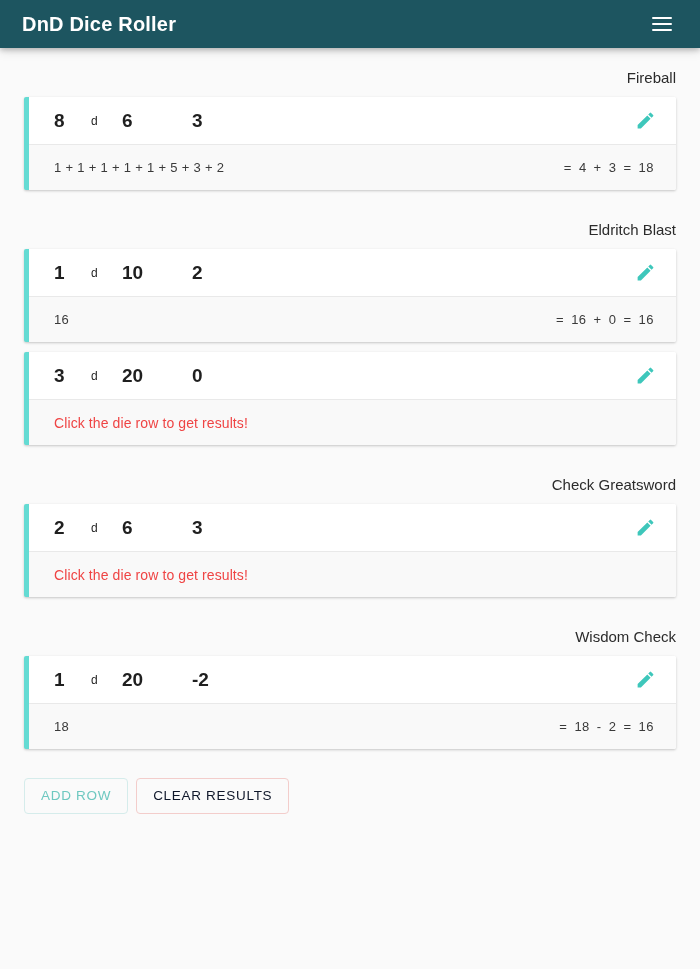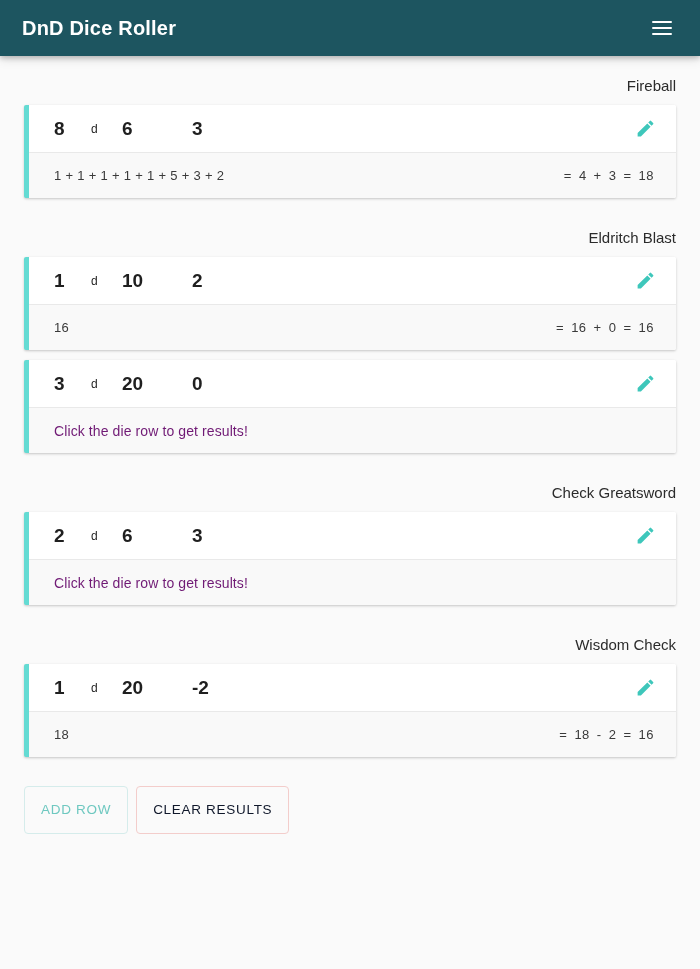--- a/index.html
+++ b/index.html
@@ -8,21 +8,21 @@
     margin: 0; padding: 0;
     width: 700px; height: 969px;
     background: #fafafa;
     font-family: "Liberation Sans", sans-serif;
     -webkit-font-smoothing: antialiased;
   }
 
   
   .appbar {
     position: relative;
-    height: 56px;
+    height: 48px;
     background: #1d5560;
     display: flex;
     align-items: center;
     justify-content: space-between;
     padding: 0 22px 0 22px;
     box-shadow: 0 2px 5px rgba(0,0,0,0.22), 0 4px 10px rgba(0,0,0,0.10);
     z-index: 5;
   }
   .app-title {
     color: #ffffff;
@@ -114,21 +114,21 @@
     padding: 0 22px 0 25px;
   }
   .rolls {
     font-size: 13px;
     color: #3a3a3a;
     letter-spacing: 0.3px;
     white-space: nowrap;
   }
   .rolls.placeholder {
     font-size: 14px;
-    color: #701a75;
+    color: #ef4444;
     letter-spacing: 0.1px;
   }
   .totals {
     margin-left: auto;
     font-size: 13px;
     color: #3a3a3a;
     letter-spacing: 0.5px;
     white-space: nowrap;
     display: flex;
     gap: 7px;
@@ -138,21 +138,21 @@
   .actions {
     display: flex;
     gap: 8px;
     padding: 19px 0 0 0;
   }
   .btn {
     background: transparent;
     border: 1px solid;
     border-radius: 4px;
     padding: 0 16px;
-    height: 48px;
+    height: 36px;
     font-size: 13.5px;
     font-family: "Liberation Sans", sans-serif;
     font-weight: normal;
     letter-spacing: 0.7px;
     cursor: pointer;
     line-height: 34px;
   }
   .btn-add   { color: #6ec8c0; border-color: #d5eceb; }
   .btn-clear { color: #0f172a; border-color: #f3cdcb; }
 </style>

